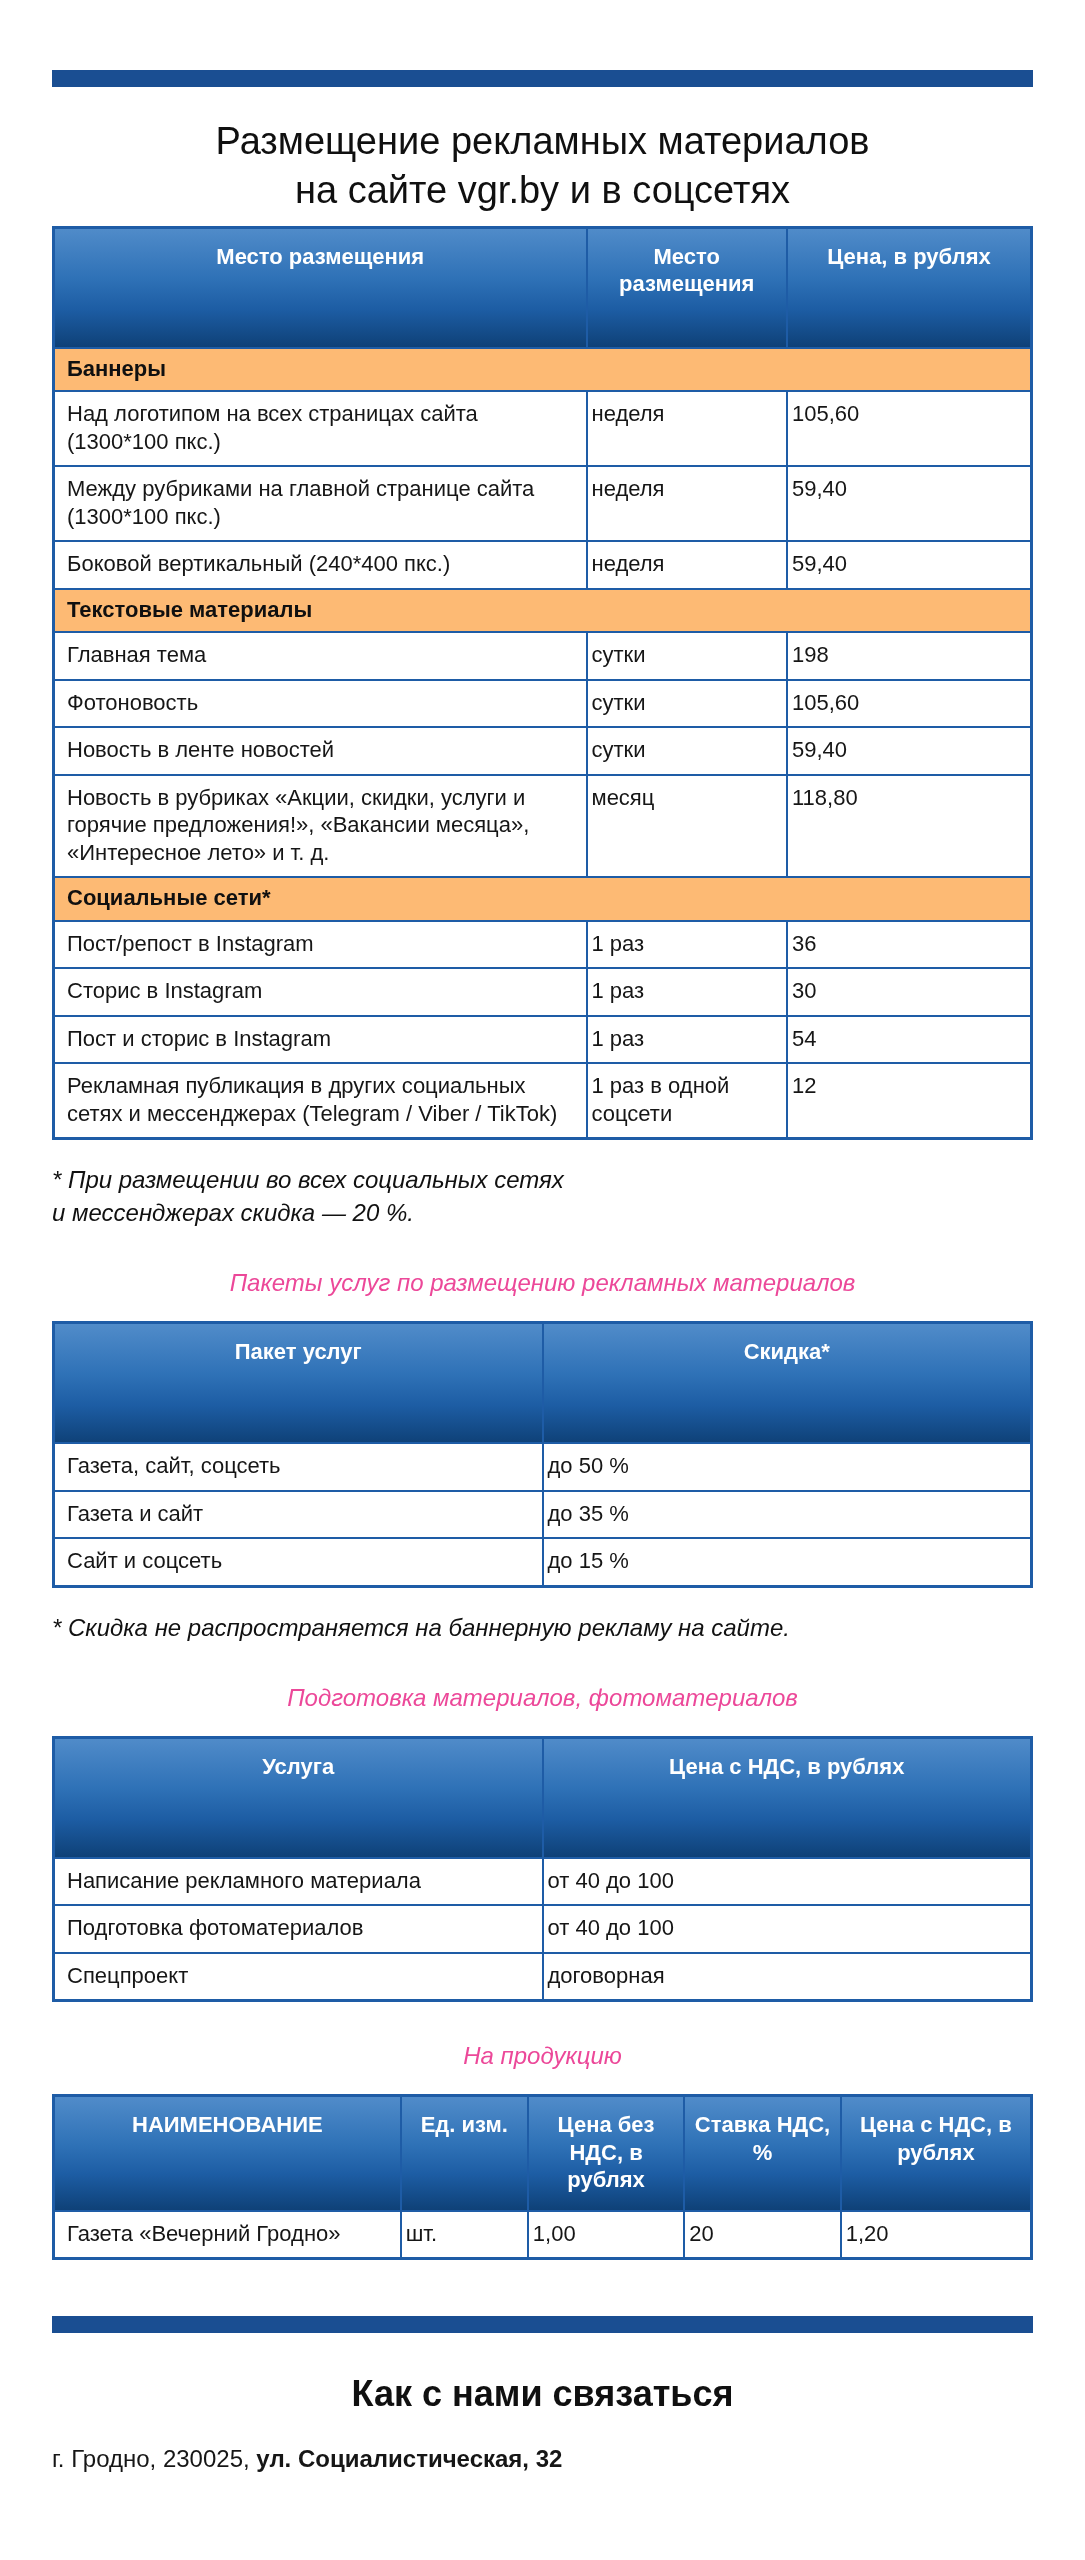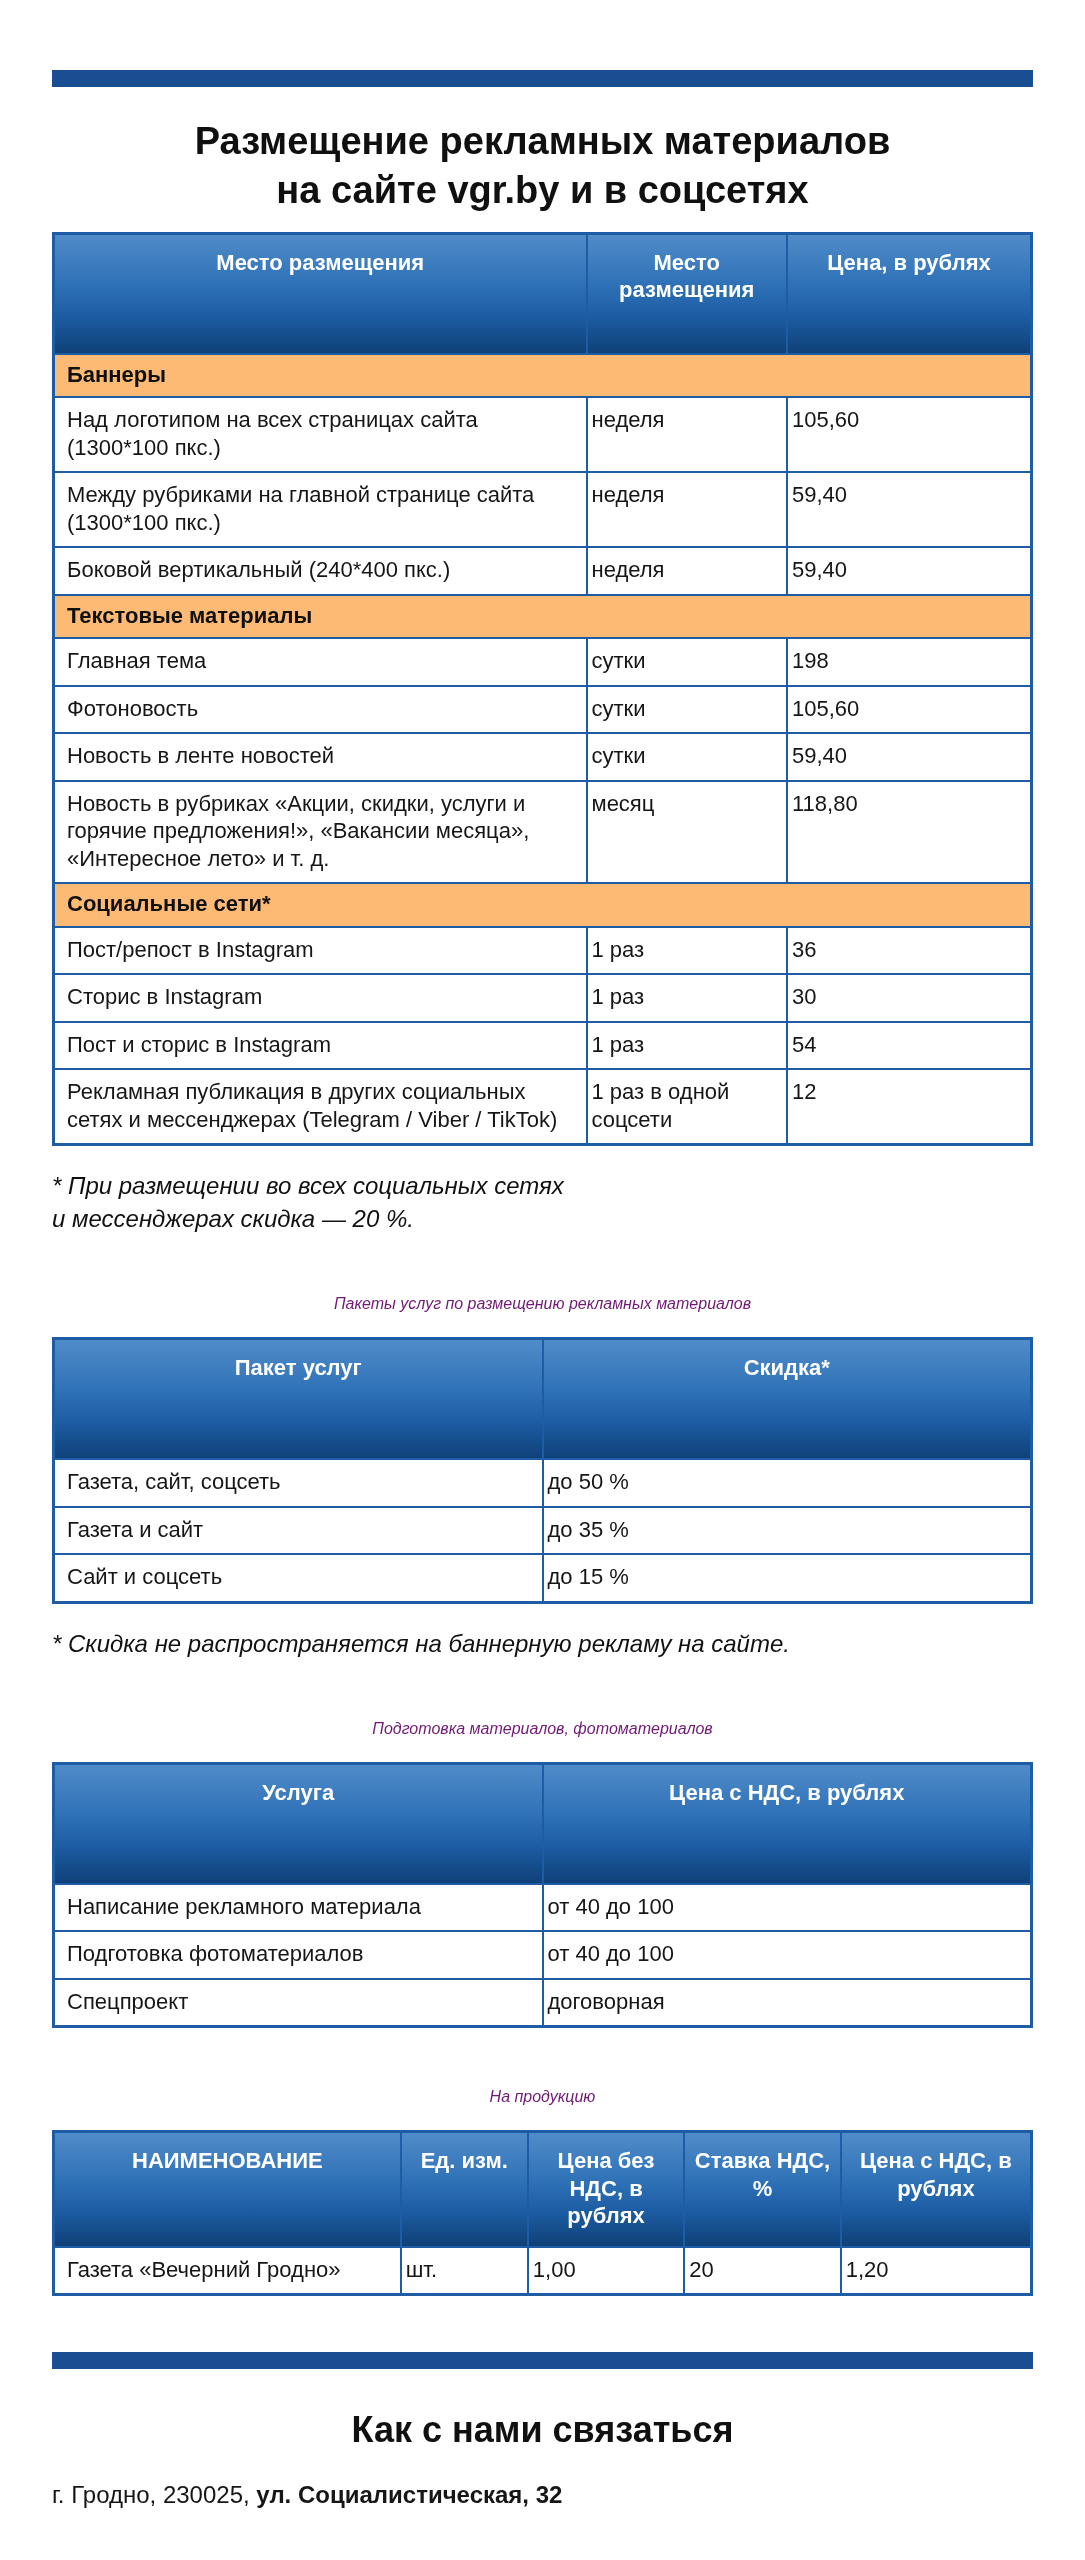--- a/index.html
+++ b/index.html
@@ -13,24 +13,24 @@
   .content{padding:70px 52px 55px 52px;}
 
   
   .bar{height:17px;background:#1a4e92;}
   .bar.mid{margin:56px 0 0 0;}
 
   
   .title{
     text-align:center;
     font-size:38px;
-    font-weight:bold;
+    font-weight:normal;
     line-height:1.3;
     color:#101010;
-    margin:30px 0 16px 0;
+    margin:30px 0 10px 0;
   }
 
   
   table{
     width:100%;
     border-collapse:collapse;
     table-layout:fixed;
   }
   table, th, td{border:2px solid #1e5ca6;}
   table{border-width:3px;}
@@ -77,23 +77,23 @@
     font-size:24px;
     font-style:italic;
     line-height:1.35;
     margin:24px 0 0 0;
     white-space:pre-line;
     color:#111;
   }
   .tbl-title{
     text-align:center;
     font-style:italic;
-    font-size:16px;
-    margin:60px 0 24px 0;
-    color:#701a75;
+    font-size:24px;
+    margin:40px 0 24px 0;
+    color:#ec4899;
   }
 
   
   .contact-heading{
     text-align:center;
     font-size:36px;
     font-weight:bold;
     margin:40px 0 30px 0;
     color:#101010;
   }

